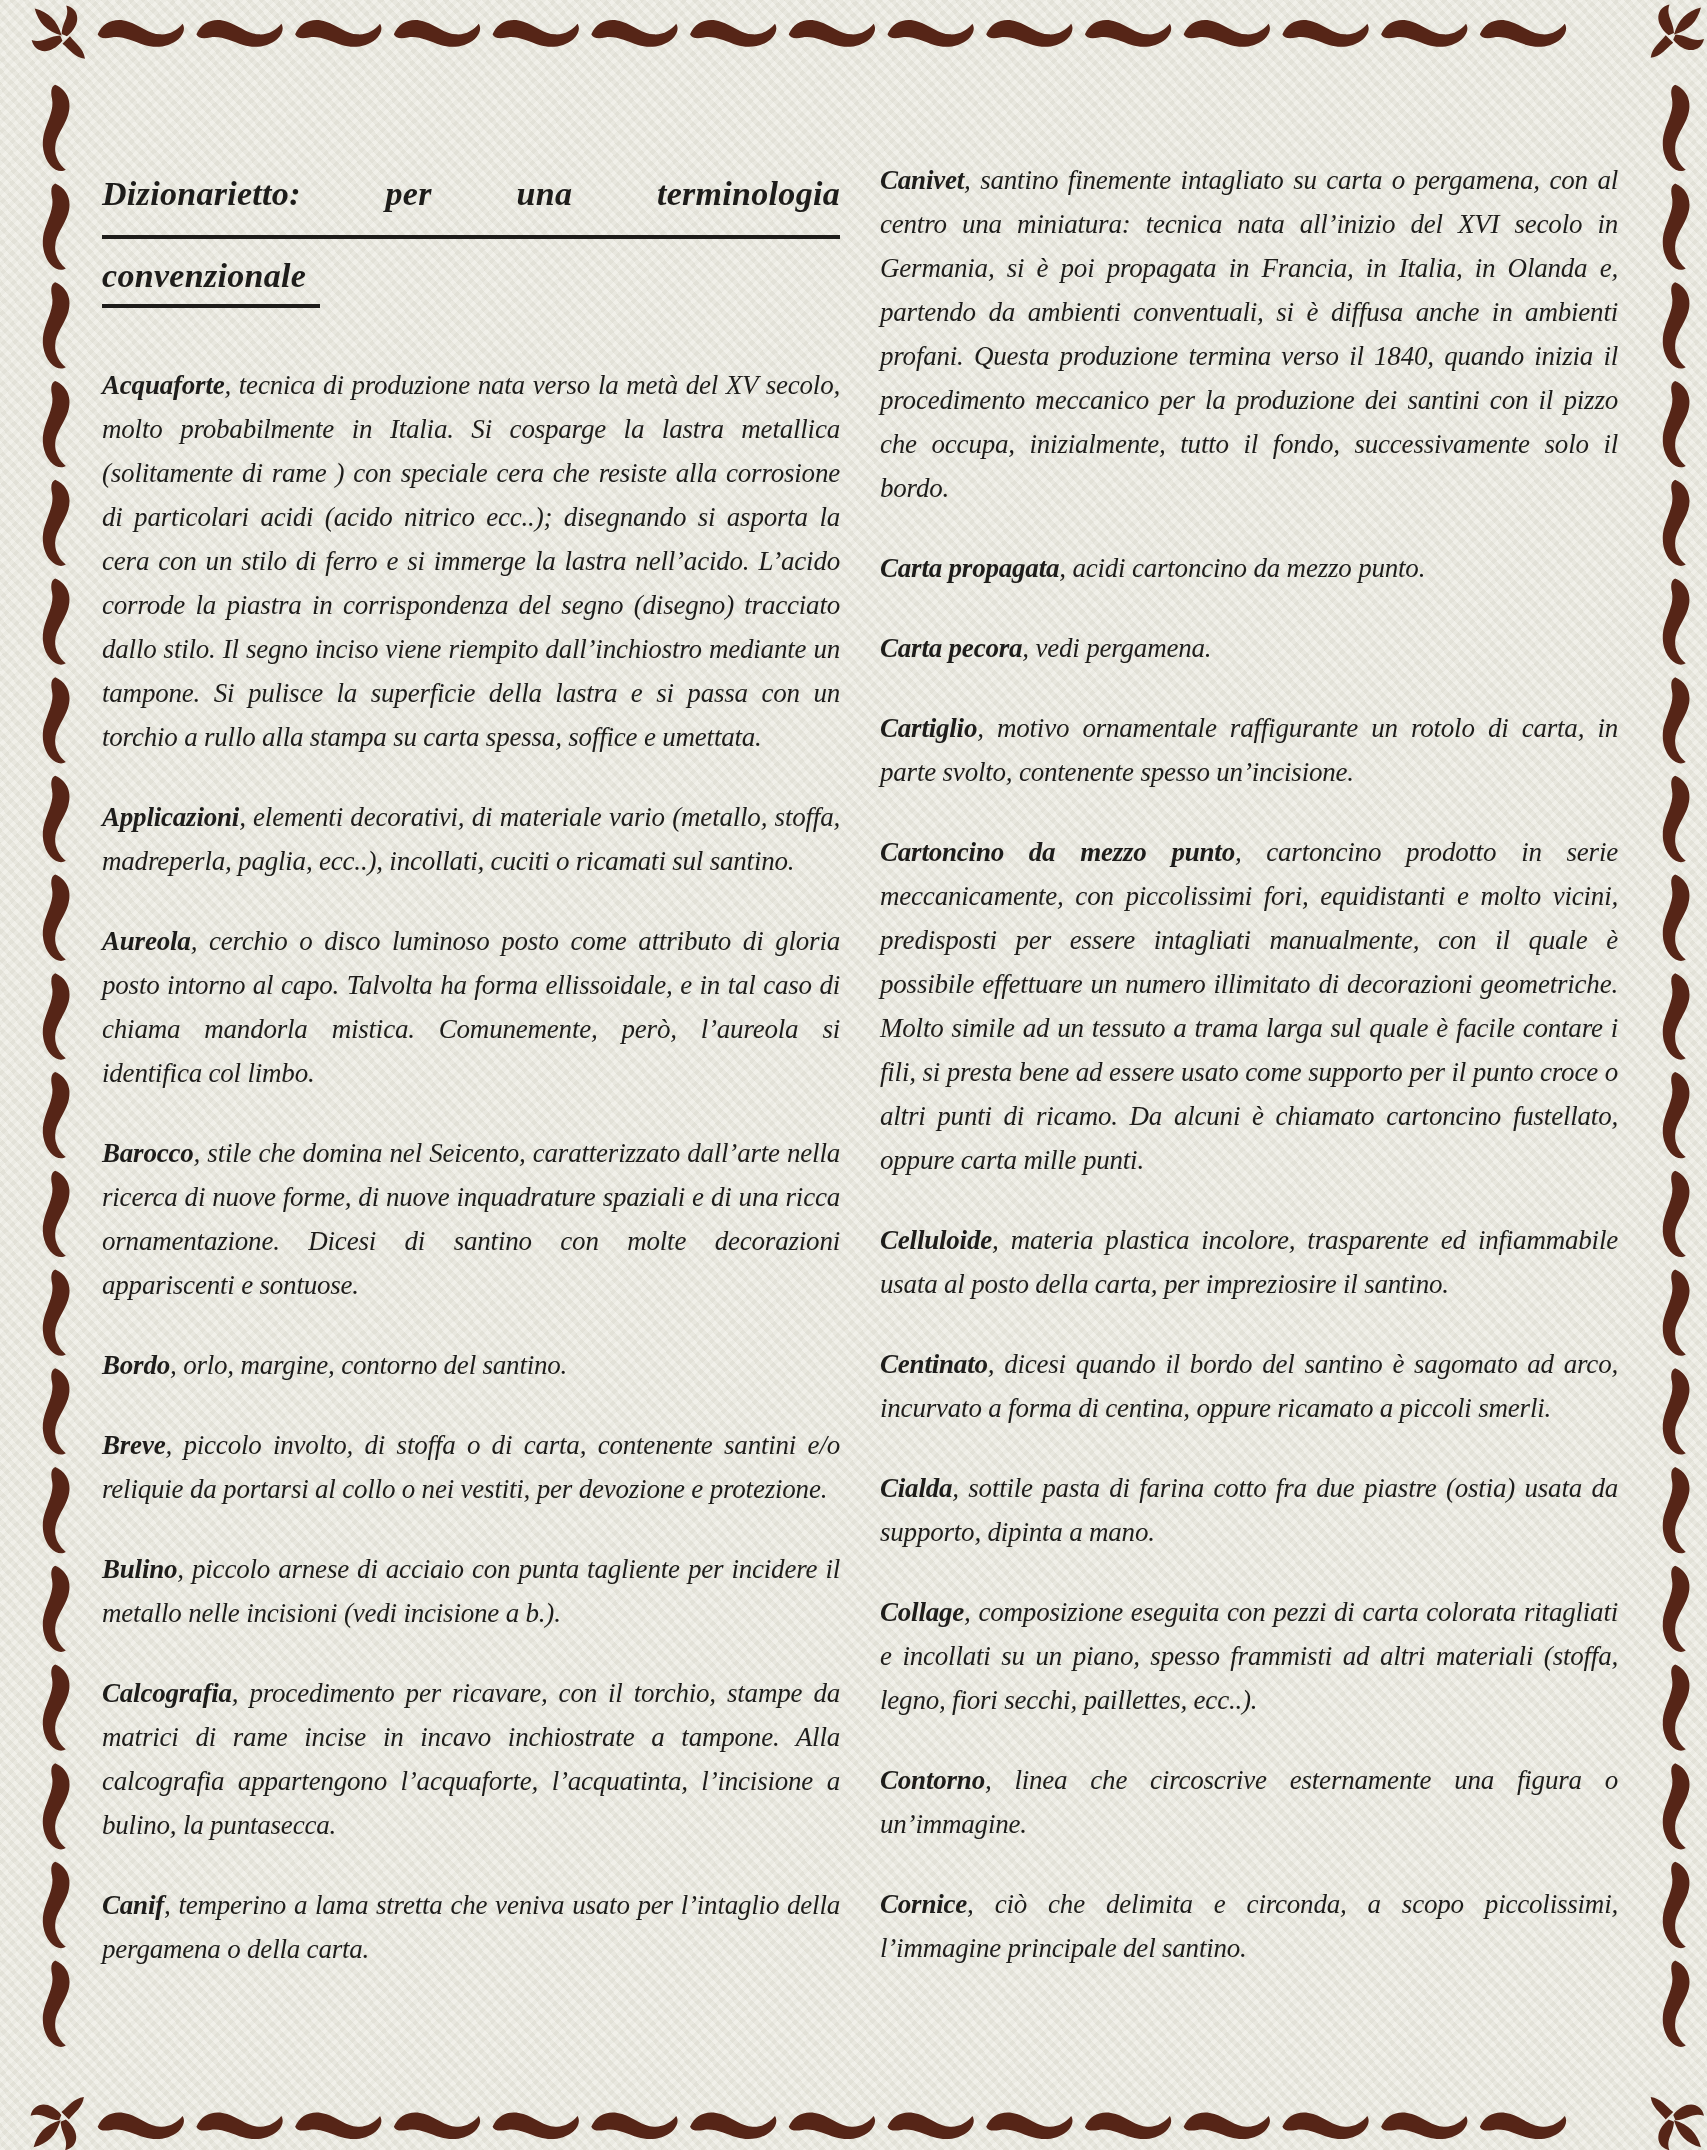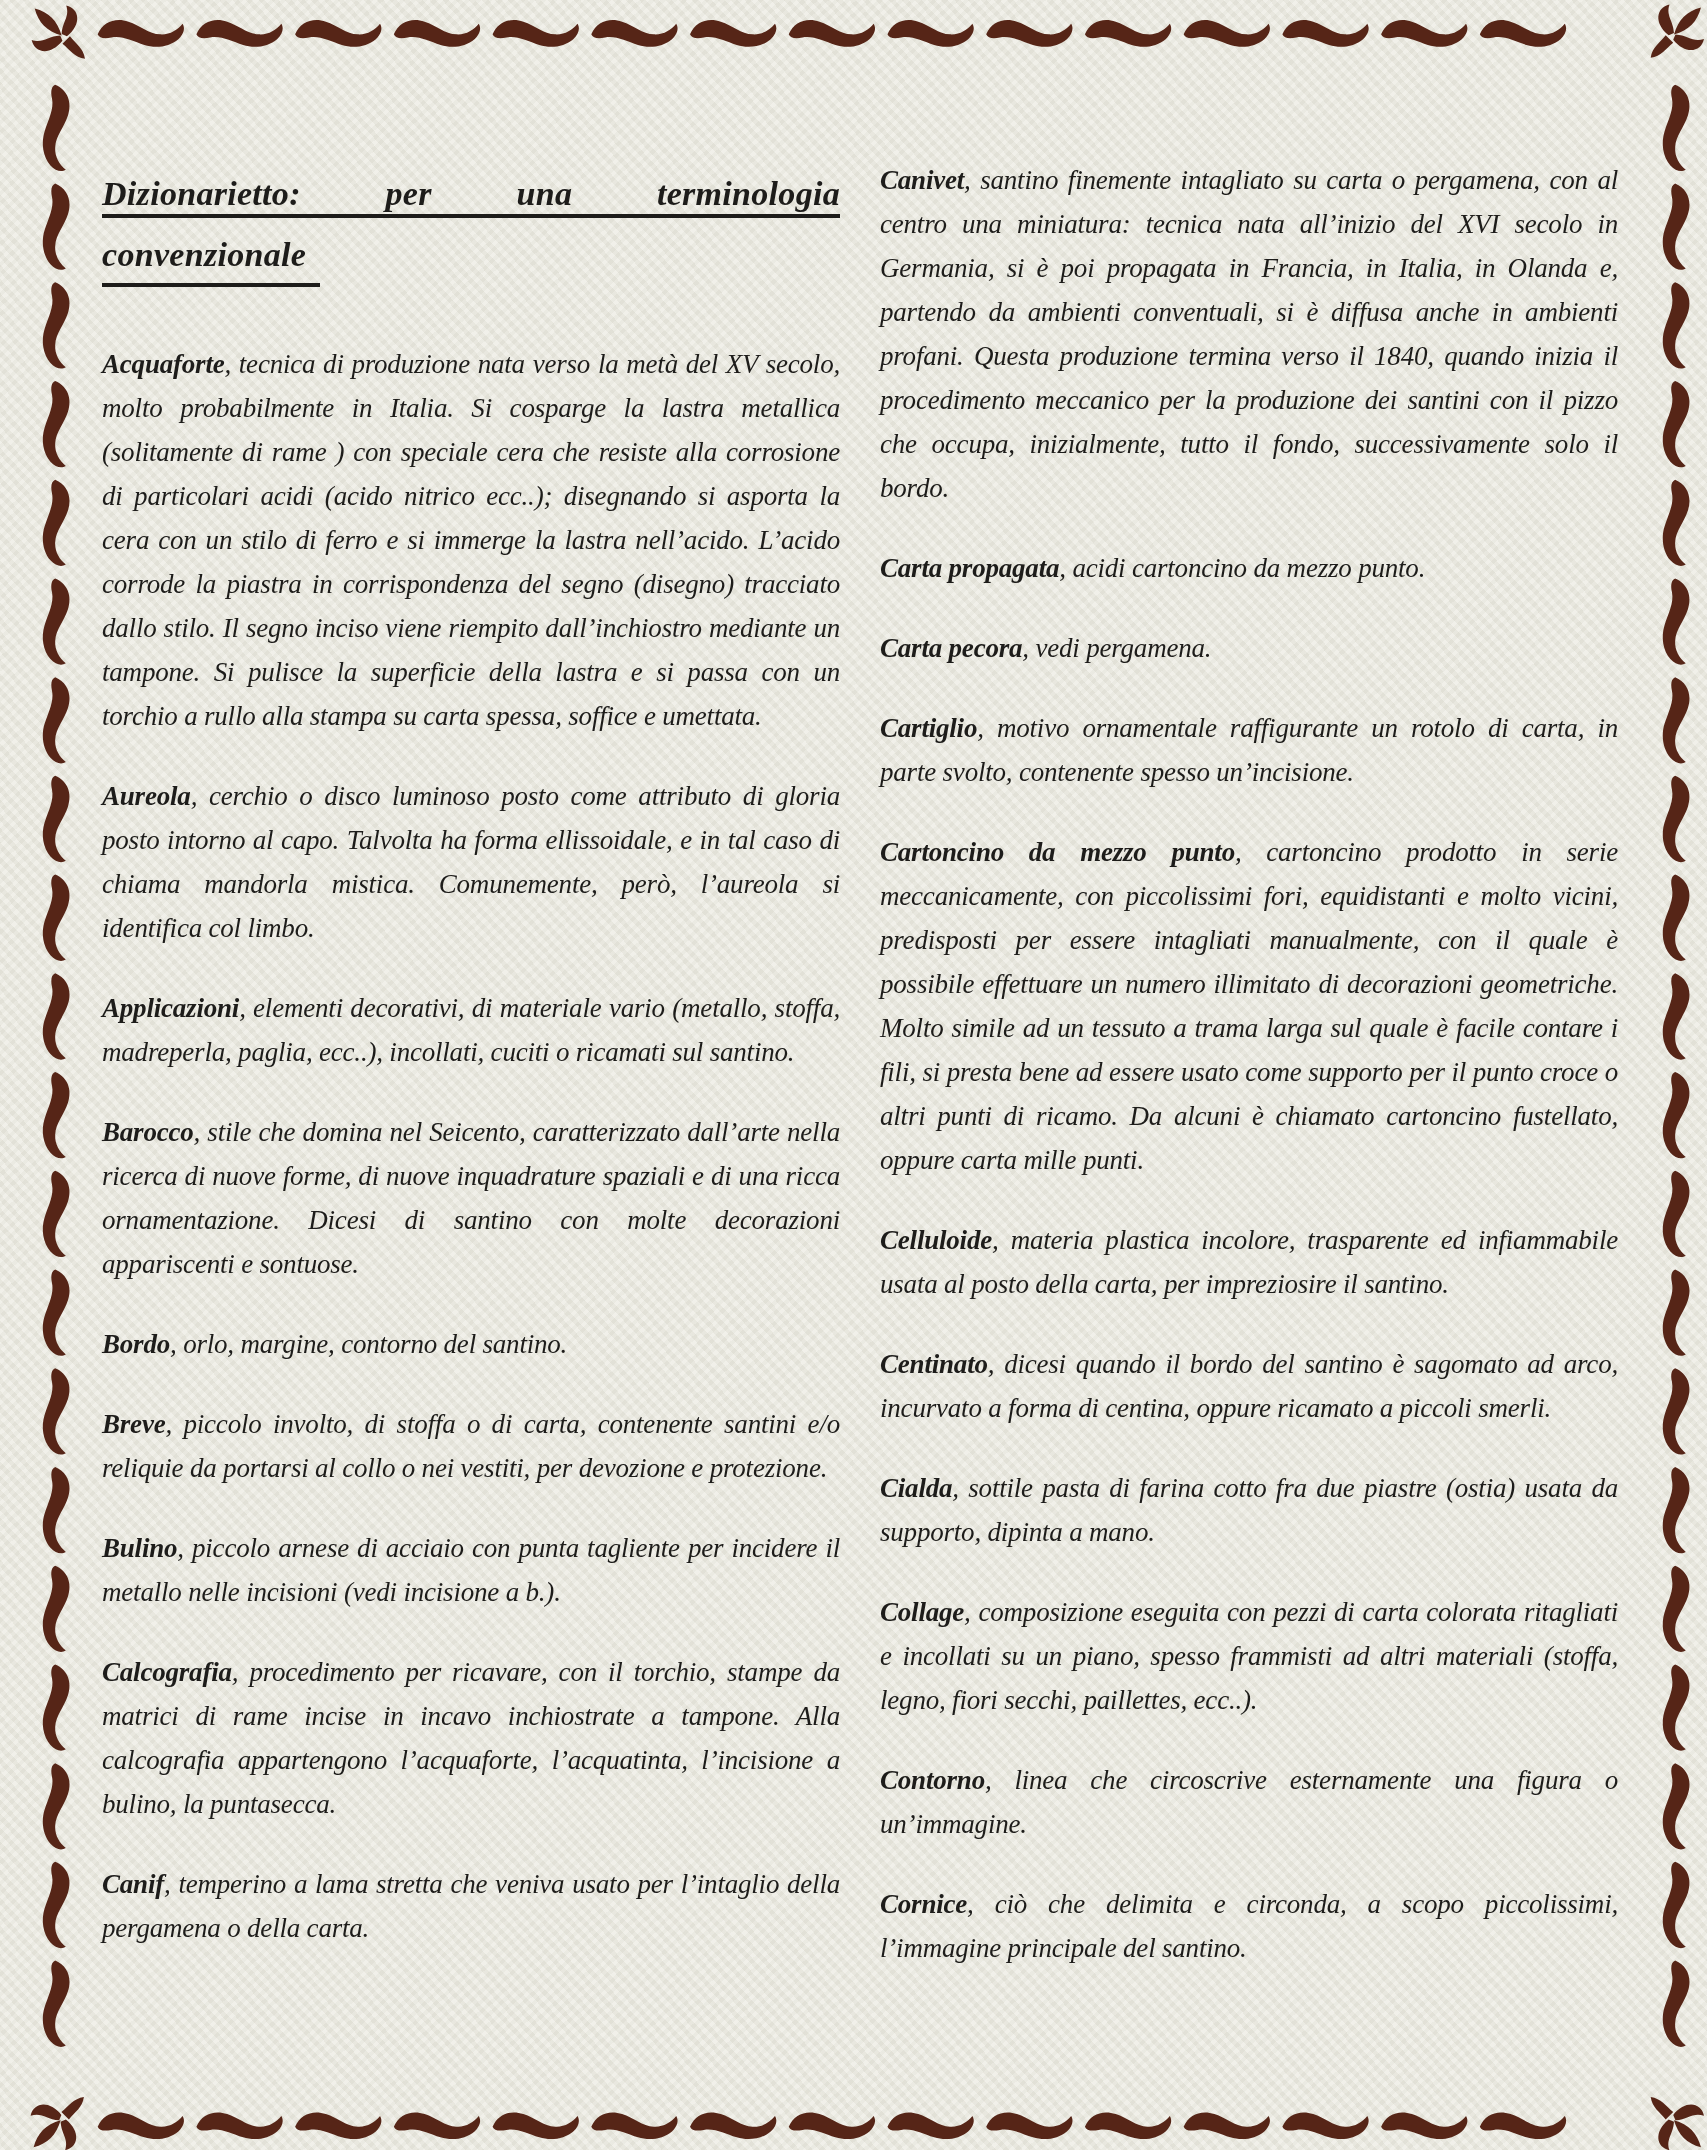--- a/index.html
+++ b/index.html
@@ -27,21 +27,21 @@
     display:flex;gap:40px;
   }
   .col{width:738px;flex:0 0 auto;}
   h1{
     margin:20px 0 55px 0;
     font-size:34px;font-weight:bold;font-style:italic;
     letter-spacing:0.3px;
   }
   h1 .t1{
     display:block;
-    padding-bottom:1px;
+    padding-bottom:22px;
     border-bottom:4.2px solid var(--ink);
     text-align:justify;text-align-last:justify;
   }
   h1 .t2{
     display:inline-block;
     margin-top:18px;
     padding-bottom:9px;padding-right:14px;
     border-bottom:4.2px solid var(--ink);
   }
   p.entry{
@@ -138,22 +138,22 @@
 
   <div class="content">
 
     <div class="col col-left">
       <h1>
         <span class="t1">Dizionarietto: per una terminologia</span>
         <span class="t2">convenzionale</span>
       </h1>
 
       <p class="entry"><b>Acquaforte</b><span>, tecnica di produzione nata verso la metà del XV secolo, molto probabilmente in Italia. Si cosparge la lastra metallica (solitamente di rame ) con speciale cera che resiste alla corrosione di particolari acidi  (acido nitrico ecc..); disegnando si asporta la cera con un stilo di ferro e si immerge la lastra nell’acido. L’acido corrode la piastra in corrispondenza del segno (disegno) tracciato dallo stilo. Il segno inciso viene riempito dall’inchiostro mediante un tampone. Si pulisce la superficie della lastra  e si passa con un torchio a rullo alla stampa su carta spessa, soffice e umettata.</span></p>
+      <p class="entry"><b>Applicazioni</b><span>, elementi decorativi, di materiale vario (metallo, stoffa, madreperla, paglia, ecc..), incollati, cuciti o ricamati sul santino.</span></p>
       <p class="entry"><b>Aureola</b><span>, cerchio o disco luminoso posto come attributo di gloria posto intorno al capo. Talvolta ha forma ellissoidale, e in tal caso di chiama mandorla mistica. Comunemente, però, l’aureola si identifica col limbo.</span></p>
-      <p class="entry"><b>Applicazioni</b><span>, elementi decorativi, di materiale vario (metallo, stoffa, madreperla, paglia, ecc..), incollati, cuciti o ricamati sul santino.</span></p>
       <p class="entry"><b>Barocco</b><span>, stile che domina nel Seicento, caratterizzato dall’arte nella ricerca di nuove forme, di nuove inquadrature spaziali e di una ricca ornamentazione. Dicesi di santino con molte decorazioni appariscenti e sontuose.</span></p>
       <p class="entry"><b>Bordo</b><span>, orlo, margine, contorno del santino.</span></p>
       <p class="entry"><b>Breve</b><span>, piccolo involto, di stoffa o di carta, contenente santini e/o reliquie da portarsi al collo o nei vestiti, per devozione e protezione.</span></p>
       <p class="entry"><b>Bulino</b><span>, piccolo arnese di acciaio con punta tagliente per incidere il metallo nelle incisioni (vedi incisione a b.).</span></p>
       <p class="entry"><b>Calcografia</b><span>, procedimento per ricavare, con il torchio, stampe da matrici di rame incise in incavo inchiostrate a tampone. Alla calcografia appartengono l’acquaforte, l’acquatinta, l’incisione a bulino, la puntasecca.</span></p>
       <p class="entry"><b>Canif</b><span>, temperino a lama stretta che veniva usato per l’intaglio della pergamena o della carta.</span></p>
     </div>
 
     <div class="col col-right">
       <p class="entry"><b>Canivet</b><span>, santino finemente intagliato su carta o pergamena, con al centro una miniatura: tecnica nata all’inizio del XVI secolo in Germania, si è poi propagata in Francia, in Italia, in Olanda e, partendo da ambienti conventuali, si è diffusa anche in ambienti profani. Questa produzione termina verso il 1840, quando inizia il procedimento meccanico per la produzione dei santini con il pizzo che occupa, inizialmente, tutto il fondo, successivamente solo il bordo.</span></p>

